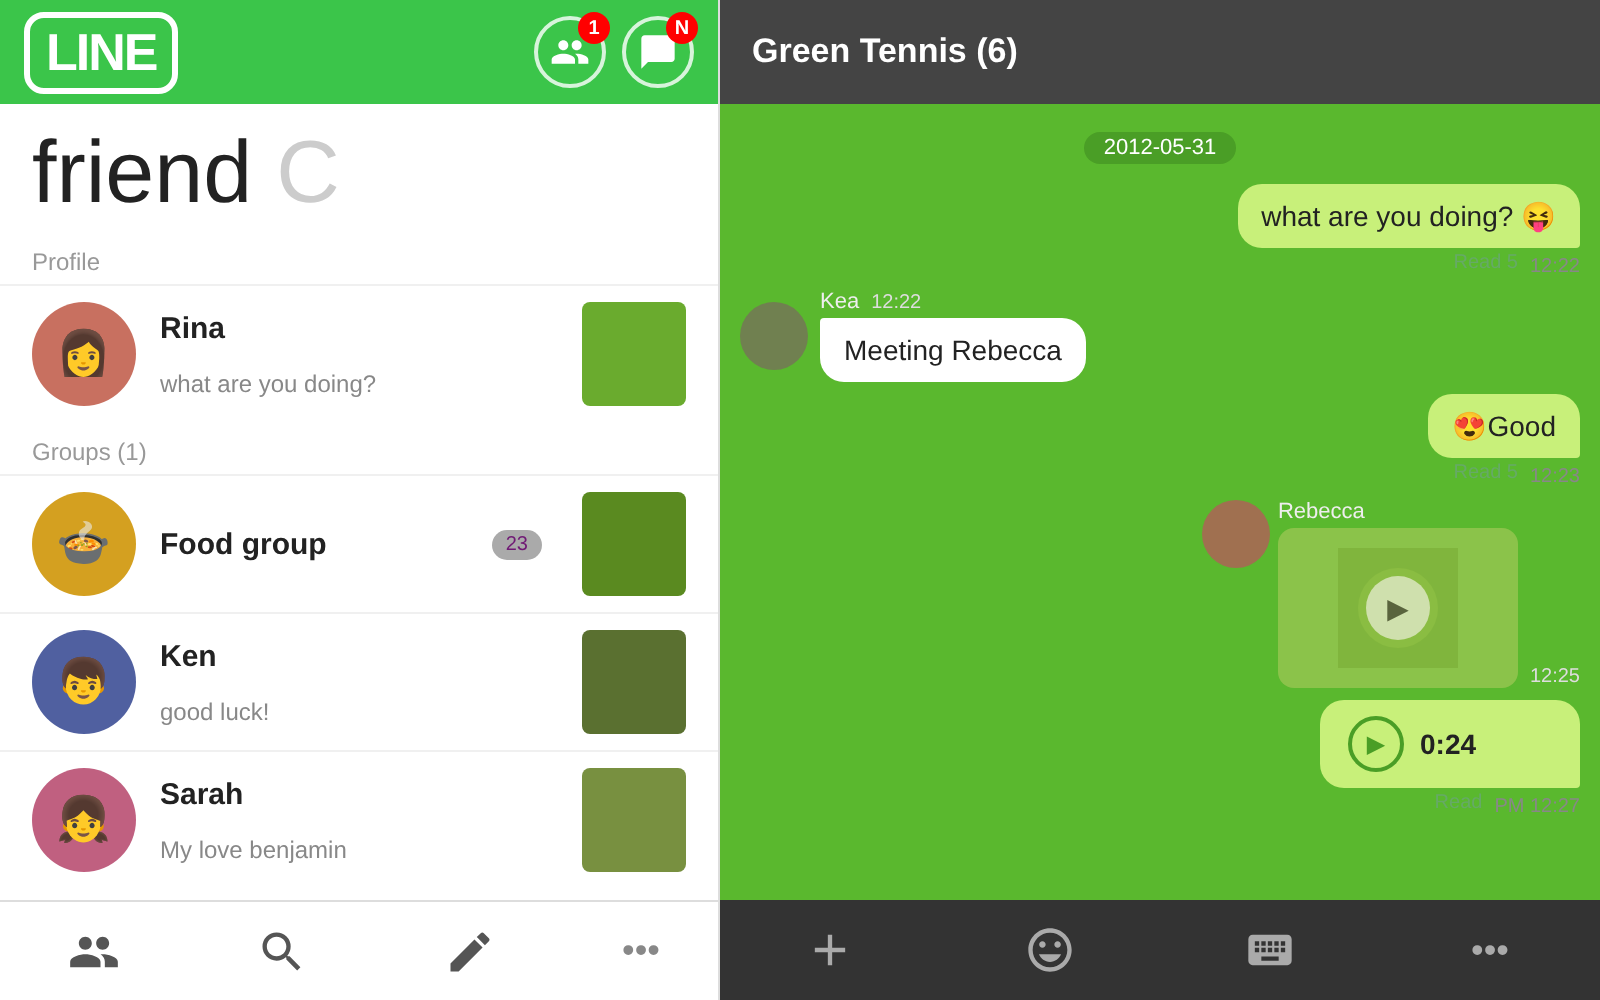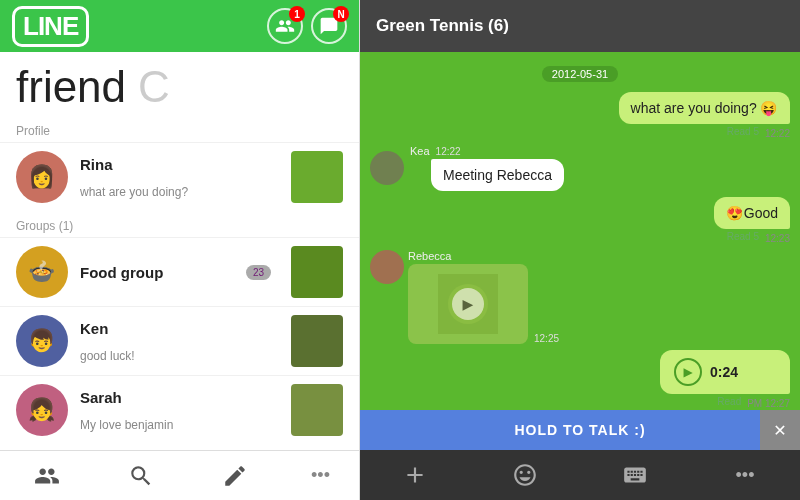--- a/index.html
+++ b/index.html
@@ -55,24 +55,24 @@
     .msg-bubble-right { background: #c8f07a; border-radius: 12px 12px 2px 12px; padding: 8px 12px; max-width: 220px; position: relative; }
     .msg-text { font-size: 14px; color: #222; }
     .msg-meta { font-size: 10px; color: #888; text-align: right; margin-top: 2px; }
     .msg-read { font-size: 10px; color: #6a6; }
 
     
     .msg-row-left { display: flex; align-items: center; gap: 6px; }
     .msg-avatar { width: 34px; height: 34px; border-radius: 50%; background: #999; flex-shrink: 0; overflow: hidden; }
     .msg-content { display: flex; flex-direction: column; }
     .msg-sender { font-size: 11px; color: #eee; margin-bottom: 2px; }
-    .msg-bubble-left { background: #fff; border-radius: 2px 12px 12px 12px; padding: 8px 12px; max-width: 200px; margin-left: 21px; }
-
-    
-    .msg-image-row { display: flex; align-items: flex-start; gap: 4px; }
+    .msg-bubble-left { background: #fff; border-radius: 2px 12px 12px 12px; padding: 8px 12px; max-width: 200px; }
+
+    
+    .msg-image-row { display: flex; align-items: flex-start; gap: 4px; justify-content: flex-end; }
     .img-bubble { width: 120px; height: 80px; background: #8bc34a; border-radius: 8px; display: flex; align-items: center; justify-content: center; position: relative; overflow: hidden; }
     .play-btn { width: 32px; height: 32px; border-radius: 50%; background: rgba(255,255,255,0.85); display: flex; align-items: center; justify-content: center; font-size: 14px; color: #444; }
 
     
     .audio-bubble { background: #c8f07a; border-radius: 12px 12px 2px 12px; padding: 8px 14px; display: flex; align-items: center; gap: 8px; min-width: 130px; }
     .audio-play { width: 28px; height: 28px; border-radius: 50%; border: 2px solid #4a9e26; display: flex; align-items: center; justify-content: center; font-size: 12px; color: #4a9e26; }
     .audio-time { font-size: 14px; color: #222; font-weight: 600; }
 
     .hold-to-talk { background: #5580dd; height: 40px; display: flex; align-items: center; justify-content: center; gap: 8px; cursor: pointer; position: relative; }
     .hold-text { color: #fff; font-size: 14px; font-weight: 600; letter-spacing: 1px; }
@@ -252,24 +252,20 @@
         </div>
         <div style="display:flex; justify-content:flex-end; gap:6px; margin-top:2px;">
           <span class="msg-read">Read</span>
           <span class="msg-meta">PM 12:27</span>
         </div>
       </div>
     </div>
 
   </div>
 
-  <div class="hold-to-talk">
-    <span class="hold-text">HOLD TO TALK :)</span>
-    <div class="close-btn">✕</div>
-  </div>
 
   <div class="chat-bottom-nav">
     <div class="chat-nav-icon">
       <svg width="26" height="26" viewBox="0 0 24 24" fill="#aaa">
           <path d="M19 13h-6v6h-2v-6H5v-2h6V5h2v6h6v2z"></path>
         </svg>
     </div>
     <div class="chat-nav-icon">
       <svg width="26" height="26" viewBox="0 0 24 24" fill="#aaa">
           <path d="M11.99 2C6.47 2 2 6.48 2 12s4.47 10 9.99 10C17.52 22 22 17.52 22 12S17.52 2 11.99 2zM12 20c-4.42 0-8-3.58-8-8s3.58-8 8-8 8 3.58 8 8-3.58 8-8 8zm3.5-9c.83 0 1.5-.67 1.5-1.5S16.33 8 15.5 8 14 8.67 14 9.5s.67 1.5 1.5 1.5zm-7 0c.83 0 1.5-.67 1.5-1.5S9.33 8 8.5 8 7 8.67 7 9.5 7.67 11 8.5 11zm3.5 6.5c2.33 0 4.31-1.46 5.11-3.5H6.89c.8 2.04 2.78 3.5 5.11 3.5z"></path>

